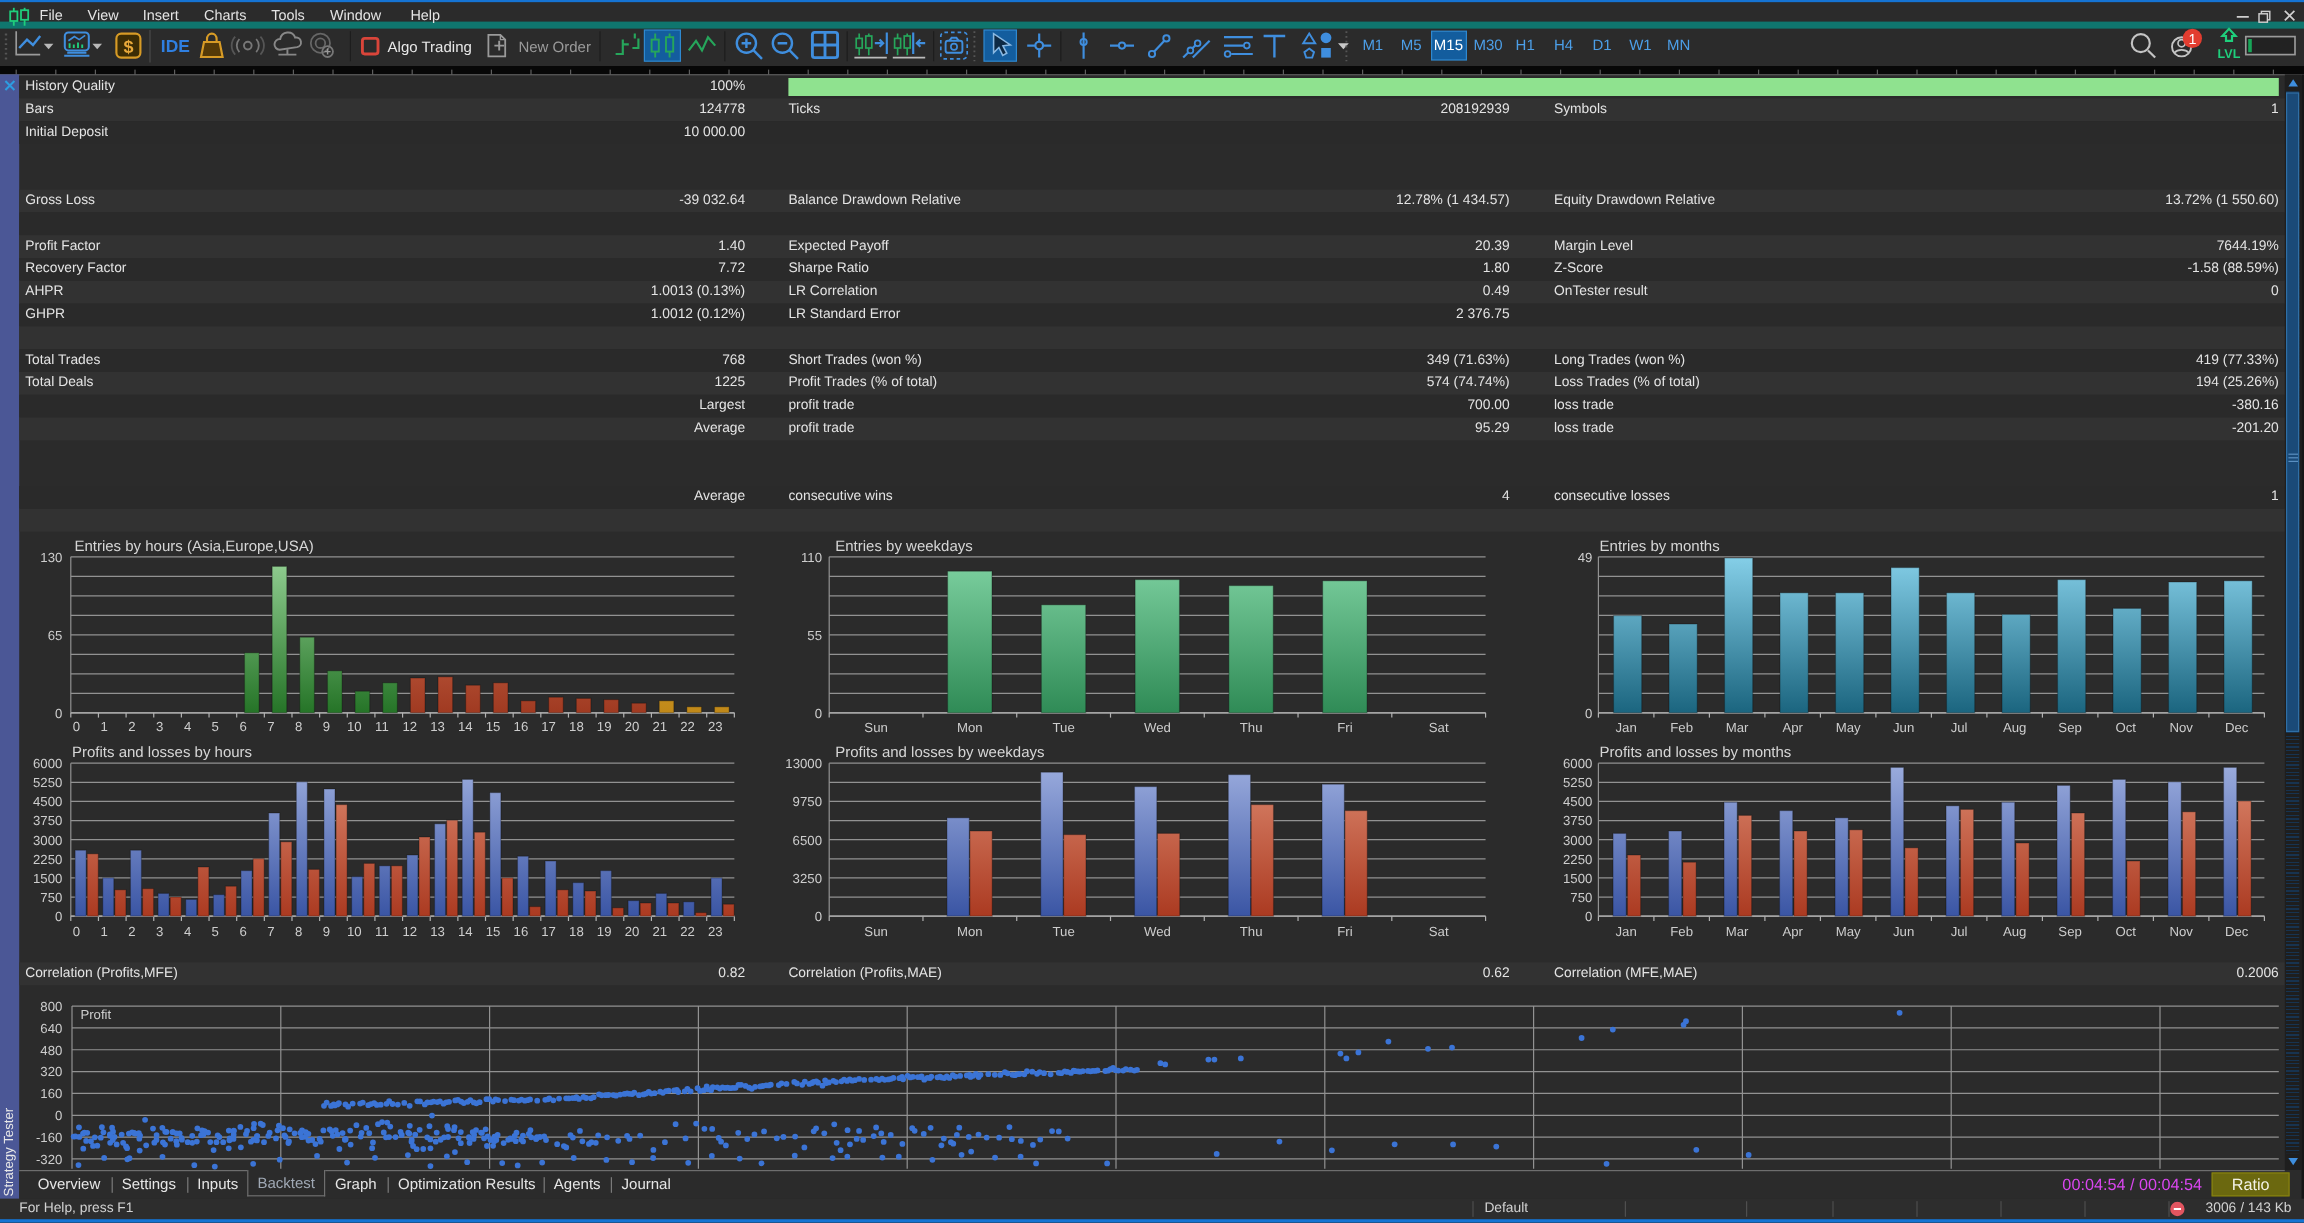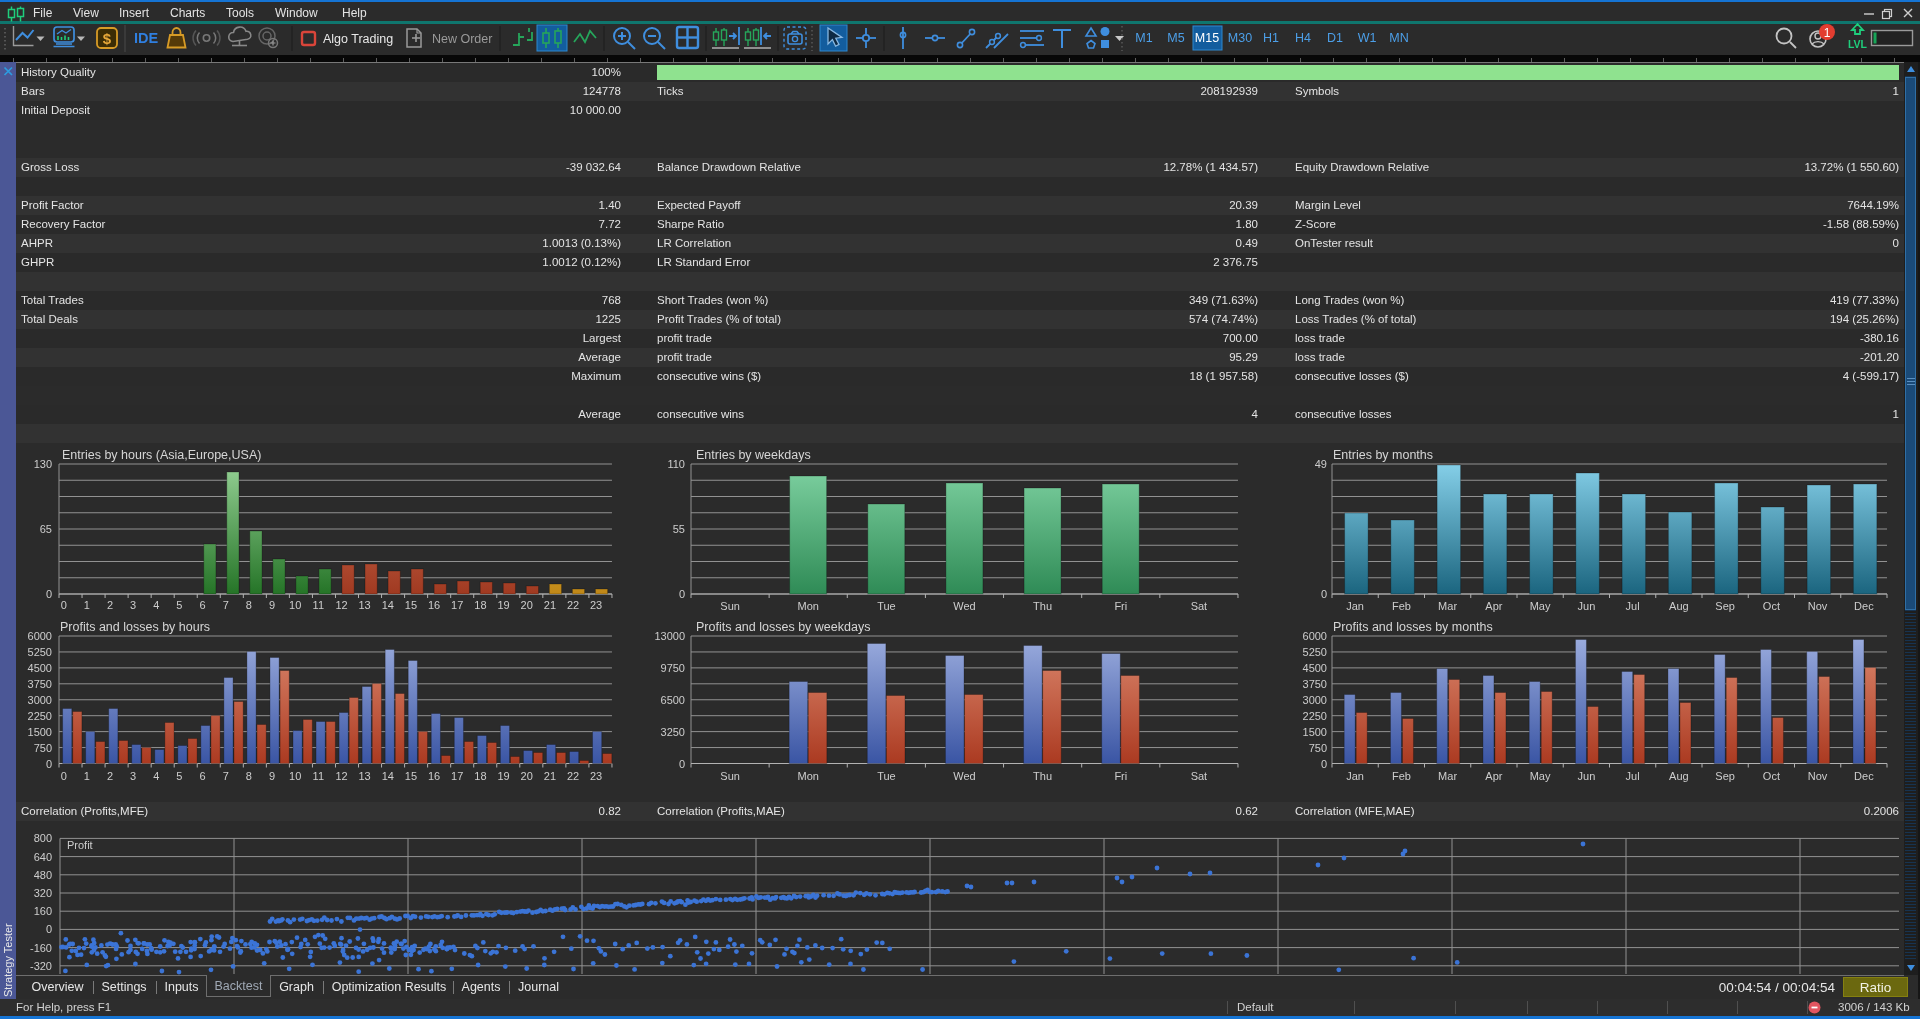--- a/index.html
+++ b/index.html
@@ -1,19 +1,19 @@
 <!DOCTYPE html>
 <html><head><meta charset="utf-8"><title>MT5</title>
 <style>
 * { margin:0; padding:0; box-sizing:border-box; }
 html,body { width:1920px; height:1019px; overflow:hidden; background:#2b2b2b;
   font-family:"Liberation Sans", sans-serif; }
 #page { position:relative; width:1920px; height:1019px; }
 #topline { position:absolute; left:0; top:0; width:100%; height:2px; background:#1574d4; }
-#menubar { position:absolute; left:0; top:2px; width:100%; height:22px; background:#2b2b2b; border-bottom:3px solid #0f766e;
+#menubar { position:absolute; left:0; top:2px; width:100%; height:22px; background:#2b2b2b; border-bottom:6px solid #0f766e;
   color:#e4e4e4; font-size:12px; }
 #toolbar { position:absolute; left:0; top:24px; width:100%; height:31px; background:#2b2b2b; }
 #ruler { position:absolute; left:0; top:55px; width:100%; height:7px; background:#070707; }
 #paneltop { position:absolute; left:0; top:62px; width:100%; height:1px; background:#787878; }
 #panel { position:absolute; left:0; top:63px; width:100%; height:912px; background:#2b2b2b; }
 #bluestrip { position:absolute; left:0; top:62px; width:16px; height:937px; background:#4b5796; }
 .row { position:absolute; left:16px; width:1888px; height:19px; color:#e4e4e4; font-size:11.5px; }
 .row span { position:absolute; top:3px; white-space:nowrap; }
 .rA { background:#2a2a2a; }
 .rB { background:#323232; }
@@ -27,21 +27,21 @@
   border:1px solid #6e6e6e; border-top:none; }
 #activetab span { position:absolute; left:50%; top:4px; transform:translateX(-50%); color:#9fa8b4; }
 #statusbar { position:absolute; left:0; top:999px; width:100%; height:17px; background:#2d2d2d;
   color:#d2d2d2; font-size:11.5px; }
 #botline { position:absolute; left:0; top:1016px; width:100%; height:3px; background:#1574d4; }
 .ssep { position:absolute; top:2px; width:1px; height:13px; background:#4f4f4f; }
 #vertlabel { position:absolute; left:2px; top:997px; color:#e8e8e8; font-size:11px; white-space:nowrap;
   transform:rotate(-90deg); transform-origin:0 0; }
 #startbtn { position:absolute; left:1843px; top:977px; width:65px; height:20px; background:#6b680f;
   border:1px solid #858010; color:#f2f2e6; font-size:13.5px; text-align:center; line-height:19px; }
-#timer { position:absolute; right:85px; top:980px; color:#e5e5e5; font-size:13.5px; }
+#timer { position:absolute; right:85px; top:980px; color:#d946ef; font-size:13.5px; }
 </style></head>
 <body>
 <div id="page">
   <div id="topline"></div>
   <div id="menubar">
       <svg style="position:absolute;left:7px;top:4px" width="18" height="16" viewBox="0 0 18 16">
         <g stroke="#1fce7c" stroke-width="1.5" fill="none">
           <line x1="4.5" y1="0.5" x2="4.5" y2="15.5"></line>
           <rect x="1.5" y="3.5" width="6" height="8" fill="#2b2b2b"></rect>
           <line x1="13.5" y1="0.5" x2="13.5" y2="15.5"></line>
@@ -354,27 +354,20 @@
       <span class="vl" style="right:646px">700.00</span>
       <span class="lb" style="left:1279px">loss trade</span>
       <span class="vl" style="right:5px">-380.16</span>
     </div>
 <div class="row rB" style="top:348px">
       <span class="vl" style="right:1283px">Average</span>
       <span class="lb" style="left:641px">profit trade</span>
       <span class="vl" style="right:646px">95.29</span>
       <span class="lb" style="left:1279px">loss trade</span>
       <span class="vl" style="right:5px">-201.20</span>
-    </div>
-<div class="row rA" style="top:367px">
-      <span class="vl" style="right:1283px">Maximum</span>
-      <span class="lb" style="left:641px">consecutive wins ($)</span>
-      <span class="vl" style="right:646px">18 (1 957.58)</span>
-      <span class="lb" style="left:1279px">consecutive losses ($)</span>
-      <span class="vl" style="right:5px">4 (-599.17)</span>
     </div>
 <div class="row rA" style="top:405px">
       <span class="vl" style="right:1283px">Average</span>
       <span class="lb" style="left:641px">consecutive wins</span>
       <span class="vl" style="right:646px">4</span>
       <span class="lb" style="left:1279px">consecutive losses</span>
       <span class="vl" style="right:5px">1</span>
     </div>
 <div class="row rB" style="top:424px"></div>
 <div style="position:absolute;left:657px;top:65px;width:1242px;height:15px;background:#8fe28f"></div>

